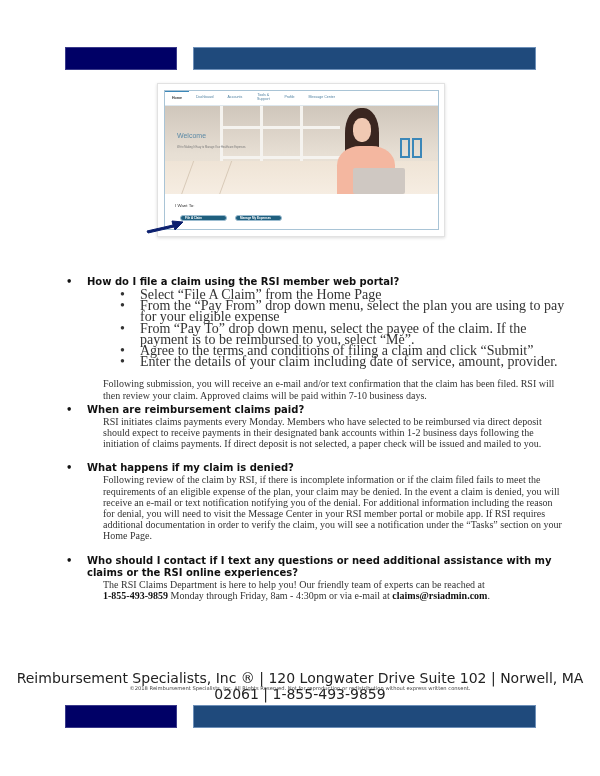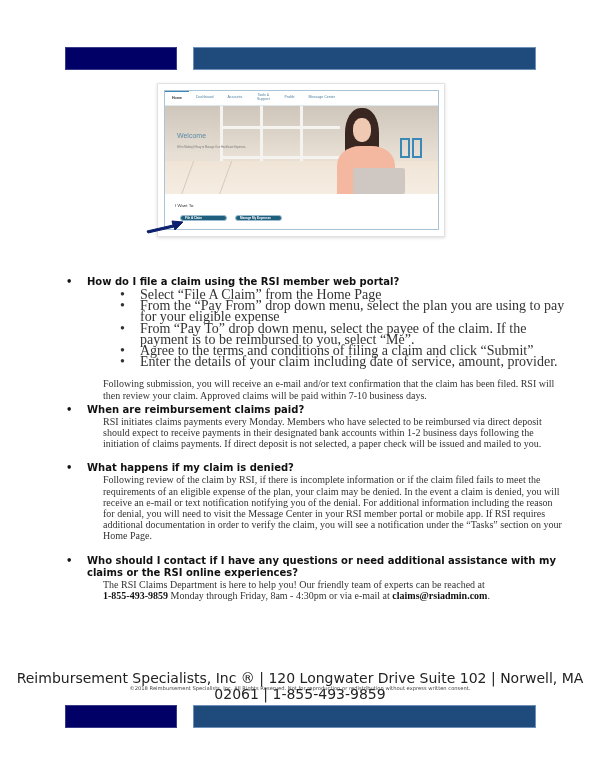--- a/index.html
+++ b/index.html
@@ -126,21 +126,21 @@
     <div class="q">When are reimbursement claims paid?</div>
     <div class="para">RSI initiates claims payments every Monday. Members who have selected to be reimbursed via direct deposit should expect to receive payments in their designated bank accounts within 1-2 business days following the initiation of claims payments. If direct deposit is not selected, a paper check will be issued and mailed to you.</div>
   </div>
 
   <div style="margin-top:13px;">
     <div class="q">What happens if my claim is denied?</div>
     <div class="para">Following review of the claim by RSI, if there is incomplete information or if the claim filed fails to meet the requirements of an eligible expense of the plan, your claim may be denied. In the event a claim is denied, you will receive an e-mail or text notification notifying you of the denial. For additional information including the reason for denial, you will need to visit the Message Center in your RSI member portal or mobile app. If RSI requires additional documentation in order to verify the claim, you will see a notification under the “Tasks” section on your Home Page.</div>
   </div>
 
   <div style="margin-top:13px;">
-    <div class="q">Who should I contact if I have any questions or need additional assistance with my claims or the RSI online experiences?</div>
+    <div class="q">Who should I contact if I text any questions or need additional assistance with my claims or the RSI online experiences?</div>
     <div class="para">
       <span>The RSI Claims Department is here to help you! Our friendly team of experts can be reached at</span><br>
       <b>1-855-493-9859</b><span> Monday through Friday, 8am - 4:30pm or via e-mail at </span><b>claims@rsiadmin.com</b><span>.</span>
     </div>
   </div>
 </div>
 
 <div class="footer1">Reimbursement Specialists, Inc ® | 120 Longwater Drive Suite 102 | Norwell, MA 02061 | 1-855-493-9859</div>
 <div class="footer2">©2018 Reimbursement Specialists, Inc. All Rights Reserved. Not for reproduction or redistribution without express written consent.</div>
 

